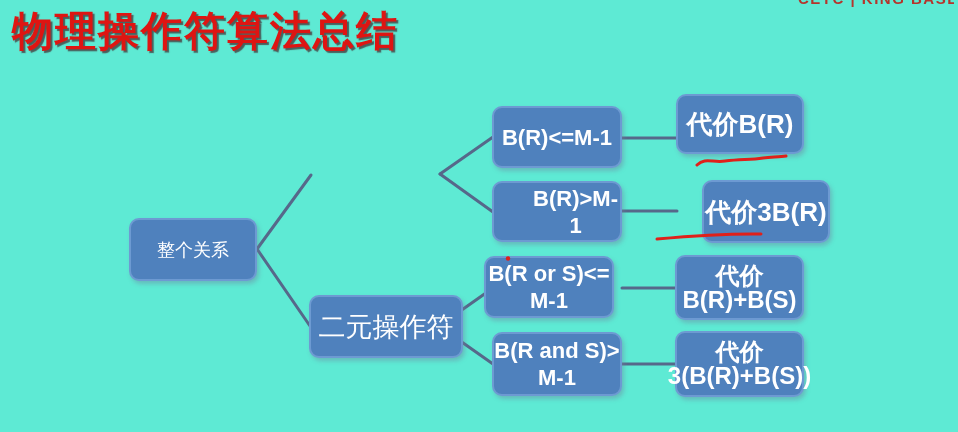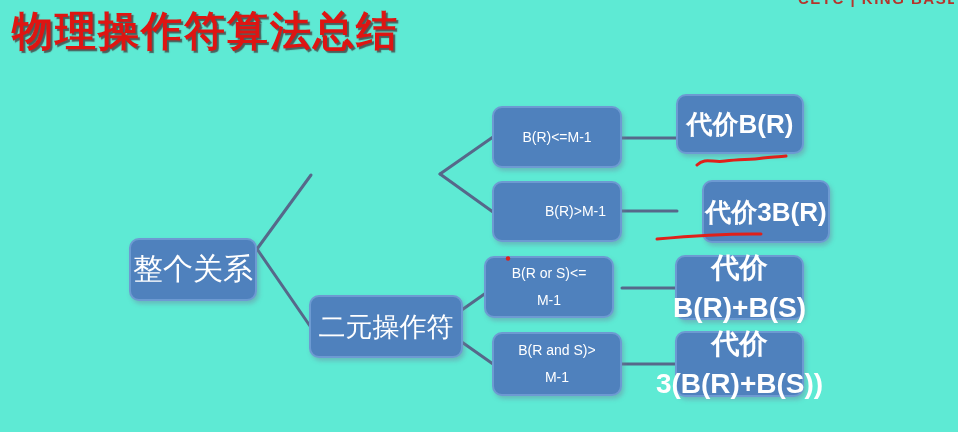--- a/index.html
+++ b/index.html
@@ -27,25 +27,25 @@
     position:absolute;box-sizing:border-box;
     background:var(--node-fill,#4f81bd);
     border:2px solid var(--node-border,#6d9ad2);
     border-radius:10px;
     box-shadow:2px 3px 4px rgba(110,130,160,0.45);
     display:flex;align-items:center;justify-content:center;
     color:#ffffff;text-align:center;
   }
   .node .lbl{white-space:pre-line;}
   .cjk{font-family:"Liberation Serif",serif;font-weight:normal;}
-  .root-node{font-size:30px;margin-top:20px;}
+  .root-node{font-size:18px;}
   .branch-node{font-size:27px;}
-  .cond-node{font-family:"Liberation Sans",sans-serif;font-weight:normal;font-size:14px;line-height:27px;text-align:center;}
+  .cond-node{font-family:"Liberation Sans",sans-serif;font-weight:bold;font-size:22px;line-height:27px;text-align:center;}
   .cost-node{font-family:"Liberation Sans",sans-serif;font-weight:bold;font-size:26px;line-height:30px;}
-  .cost-node.multiline{font-size:28px;line-height:40px;}
+  .cost-node.multiline{font-size:24px;line-height:24px;}
 </style>
 </head>
 <body>
 
 <div class="stage">
 
   <div class="slide-title">物理操作符算法总结</div>
 
   <div class="logo-clip">
     <span>CETC | KING BASE</span>

